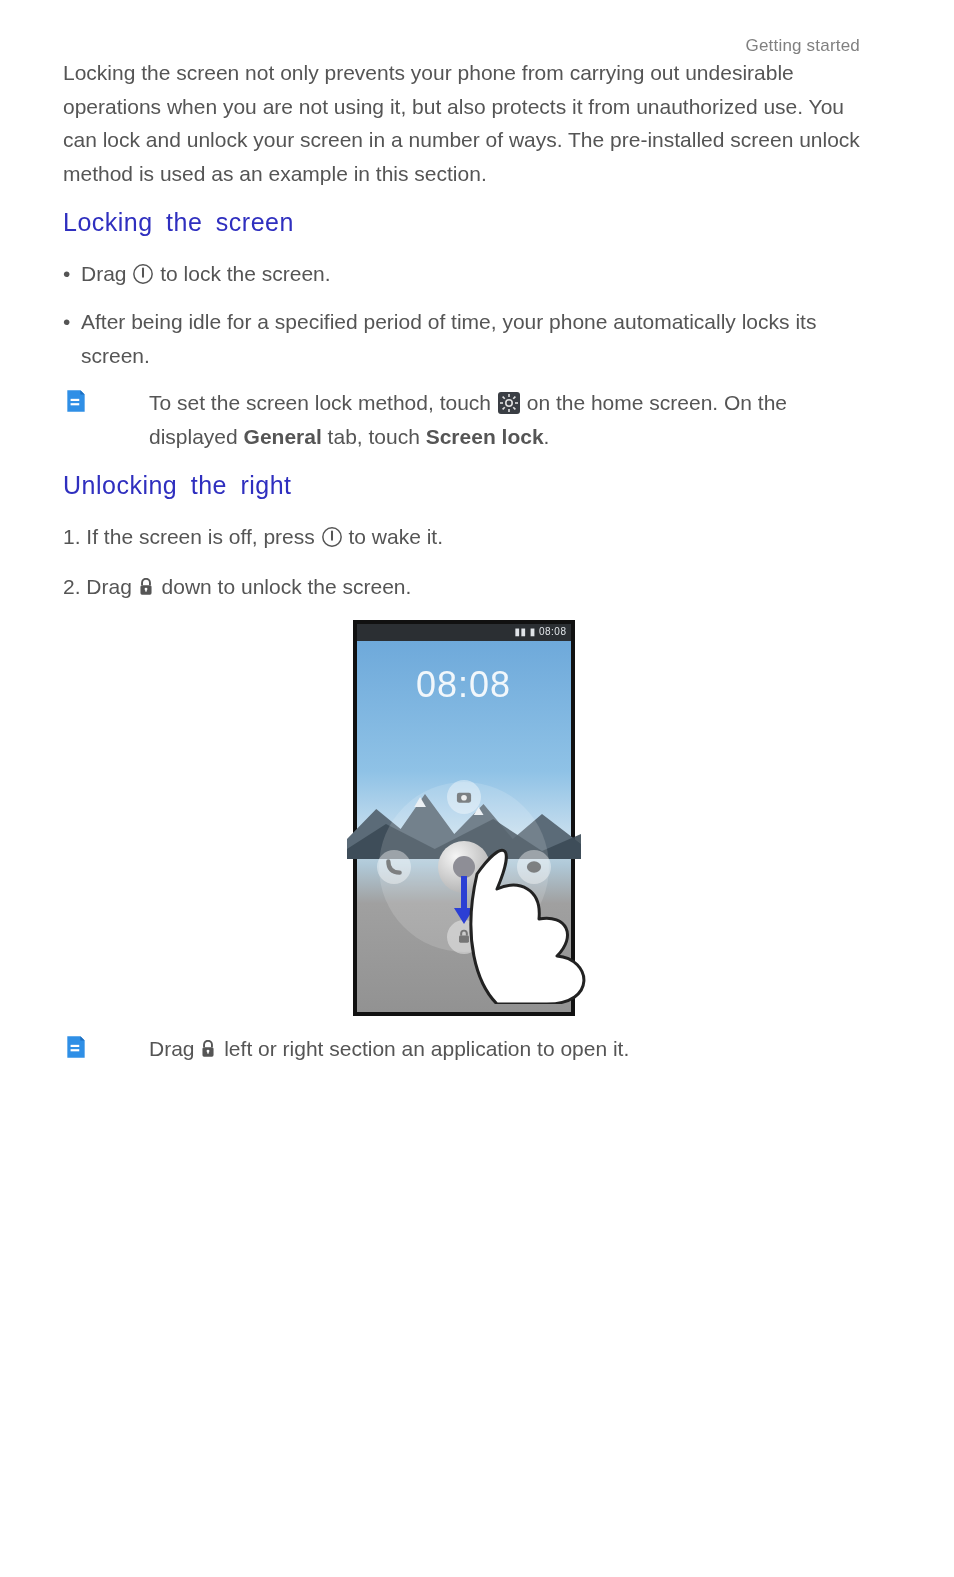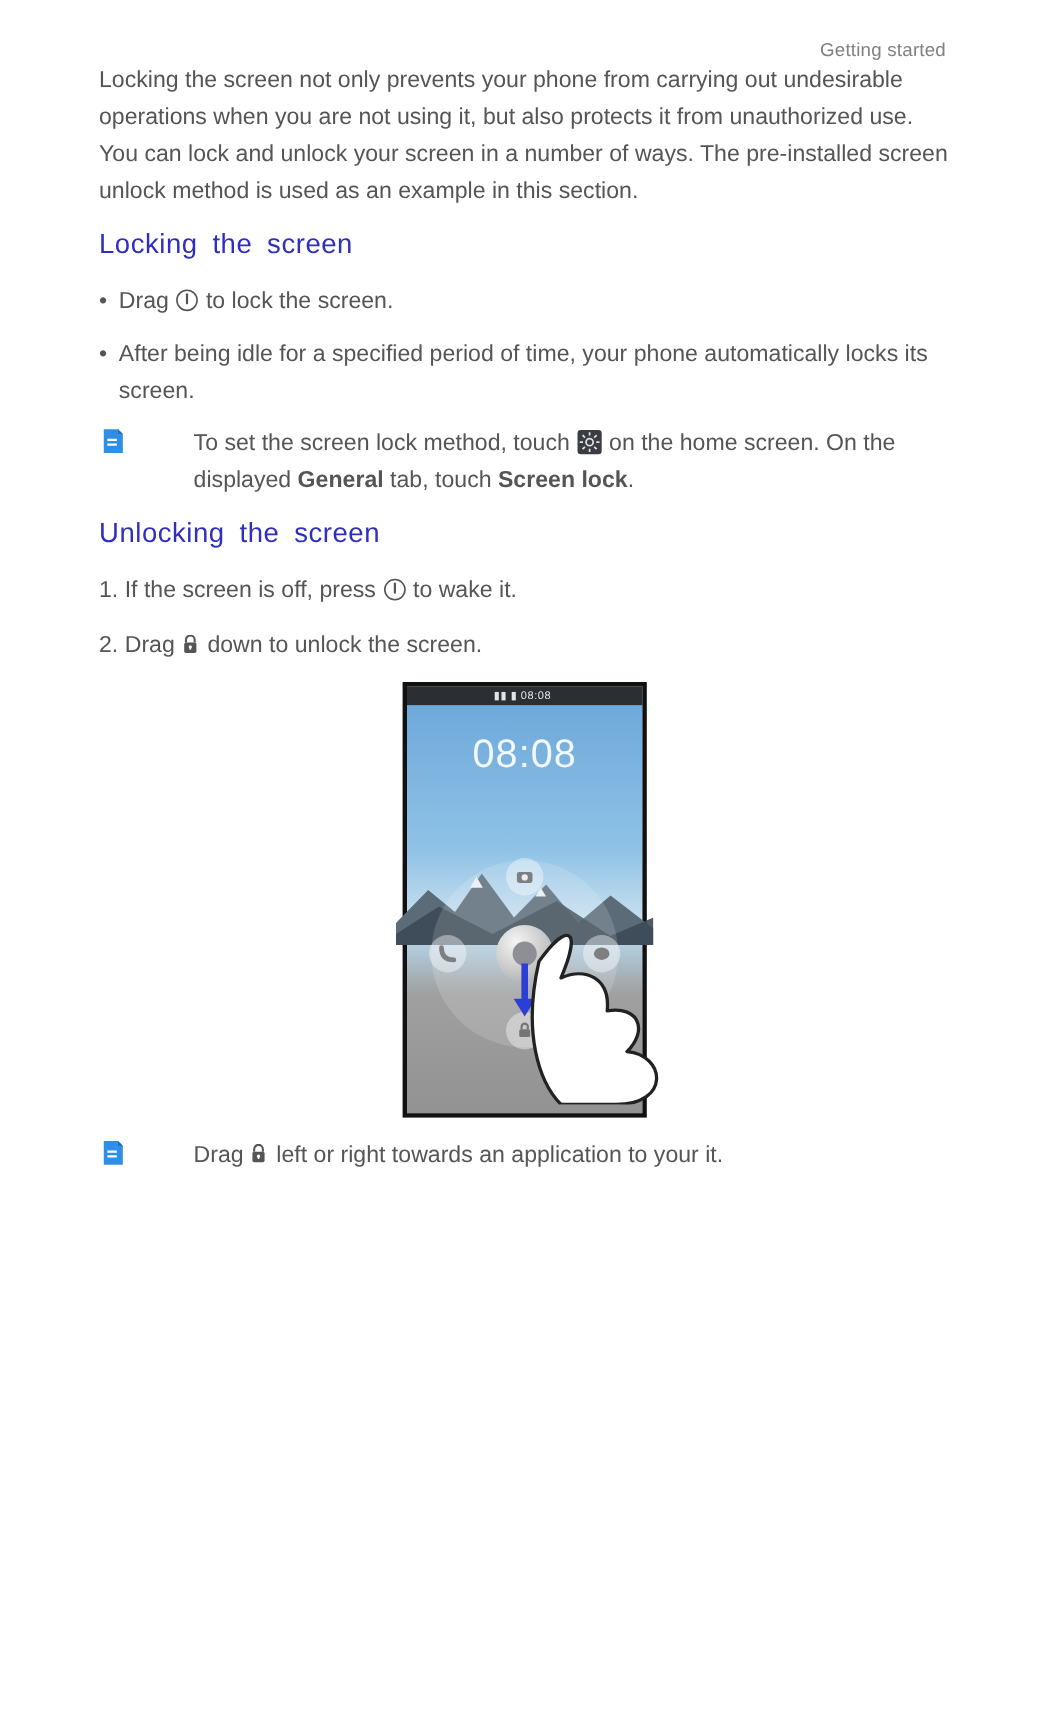--- a/index.html
+++ b/index.html
@@ -6,21 +6,21 @@
     margin: 0;
     padding: 0;
     background: #ffffff;
     font-family: Arial, Helvetica, sans-serif;
     color: #555555;
   }
   .page {
     width: 954px;
     min-height: 1577px;
     margin: 0 auto;
-    padding: 36px 90px 28px 90px;
+    padding: 36px 90px 28px 63px;
     box-sizing: border-box;
     position: relative;
   }
   .header {
     text-align: right;
     font-size: 17px;
     color: #808080;
     letter-spacing: 0.2px;
     margin-right: 4px;
   }
@@ -165,21 +165,21 @@
     box-sizing: border-box;
     overflow: visible;
   }
   .status-bar {
     position: absolute;
     top: 0; left: 0; right: 0;
     height: 17px;
     background: #2b2f33;
     color: #e0e4e8;
     font-size: 10px;
-    text-align: center;
+    text-align: right;
     padding: 2px 4px 0 0;
     box-sizing: border-box;
     letter-spacing: 0.5px;
   }
   .lock-clock {
     position: absolute;
     top: 40px;
     left: 0; right: 0;
     text-align: center;
     font-family: "Segoe UI Light", Arial, sans-serif;
@@ -315,21 +315,21 @@
             <line x1="16.2" y1="16.2" x2="18.4" y2="18.4"></line>
             <line x1="5.6" y1="18.4" x2="7.8" y2="16.2"></line>
             <line x1="16.2" y1="7.8" x2="18.4" y2="5.6"></line>
           </g>
         </svg>
       </span>
       <span> on the home screen. On the displayed </span><span class="bold">General</span><span> tab, touch </span><span class="bold">Screen lock</span><span>.</span>
     </div>
   </div>
 
-  <h2>Unlocking the screen</h2>
+  <h2>Unlocking the right</h2>
 
   <div class="body-text">
     <div class="ol-row">
       <div class="ol-num">1.&nbsp;</div>
       <div class="ol-text">
         <span>If the screen is off, press </span>
         <span class="power-icon icon-inline">
           <svg viewBox="0 0 24 24" width="22" height="22">
             <circle cx="12" cy="12" r="10" fill="none" stroke="#555" stroke-width="1.6"></circle>
             <line x1="12" y1="6" x2="12" y2="15" stroke="#555" stroke-width="2.2" stroke-linecap="round"></line>
@@ -423,18 +423,18 @@
     <div class="note-text">
       <span>Drag </span>
       <span class="lock-icon icon-inline">
         <svg viewBox="0 0 20 24" width="16" height="19">
           <path d="M5 9 V6 a5 5 0 0 1 10 0 v3" fill="none" stroke="#555" stroke-width="2.4"></path>
           <rect x="3" y="9" width="14" height="12" rx="2" fill="#555"></rect>
           <circle cx="10" cy="14" r="1.8" fill="#fff"></circle>
           <rect x="9.1" y="14" width="1.8" height="3.2" fill="#fff"></rect>
         </svg>
       </span>
-      <span> left or right towards an application to your it.</span>
+      <span> left or right section an application to open it.</span>
     </div>
   </div>
 
 
 </div>
 
 </body></html>

